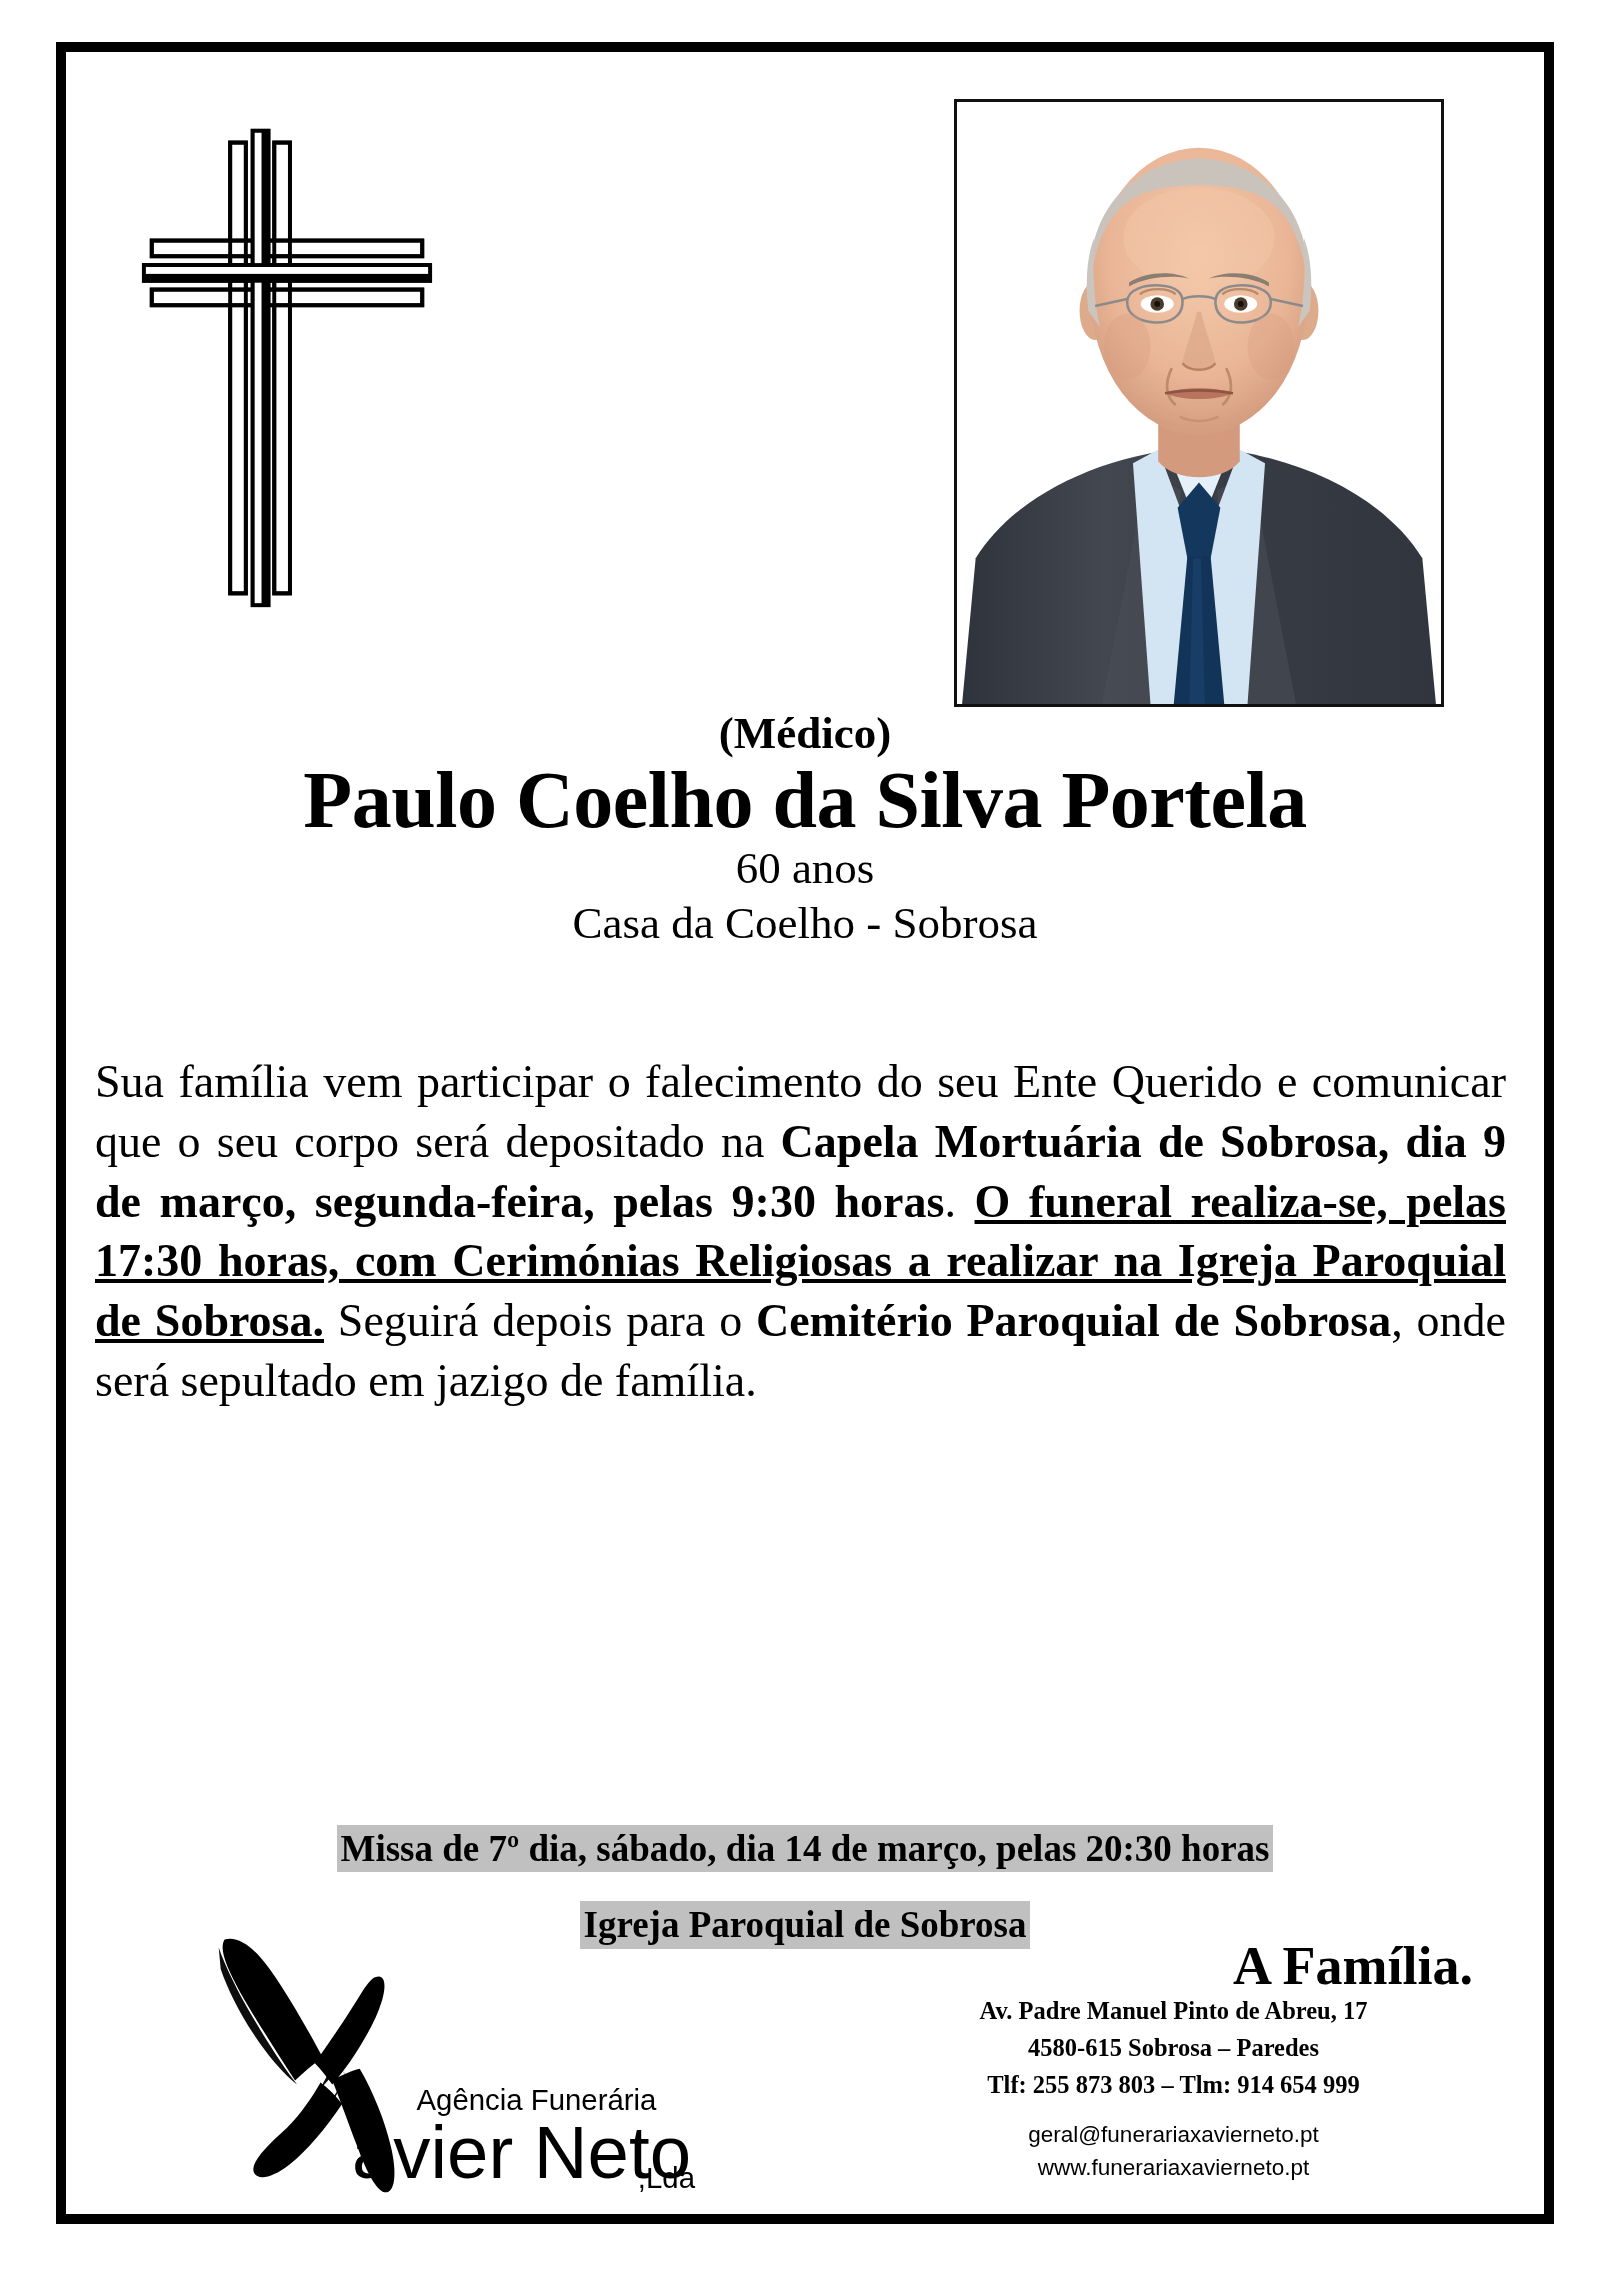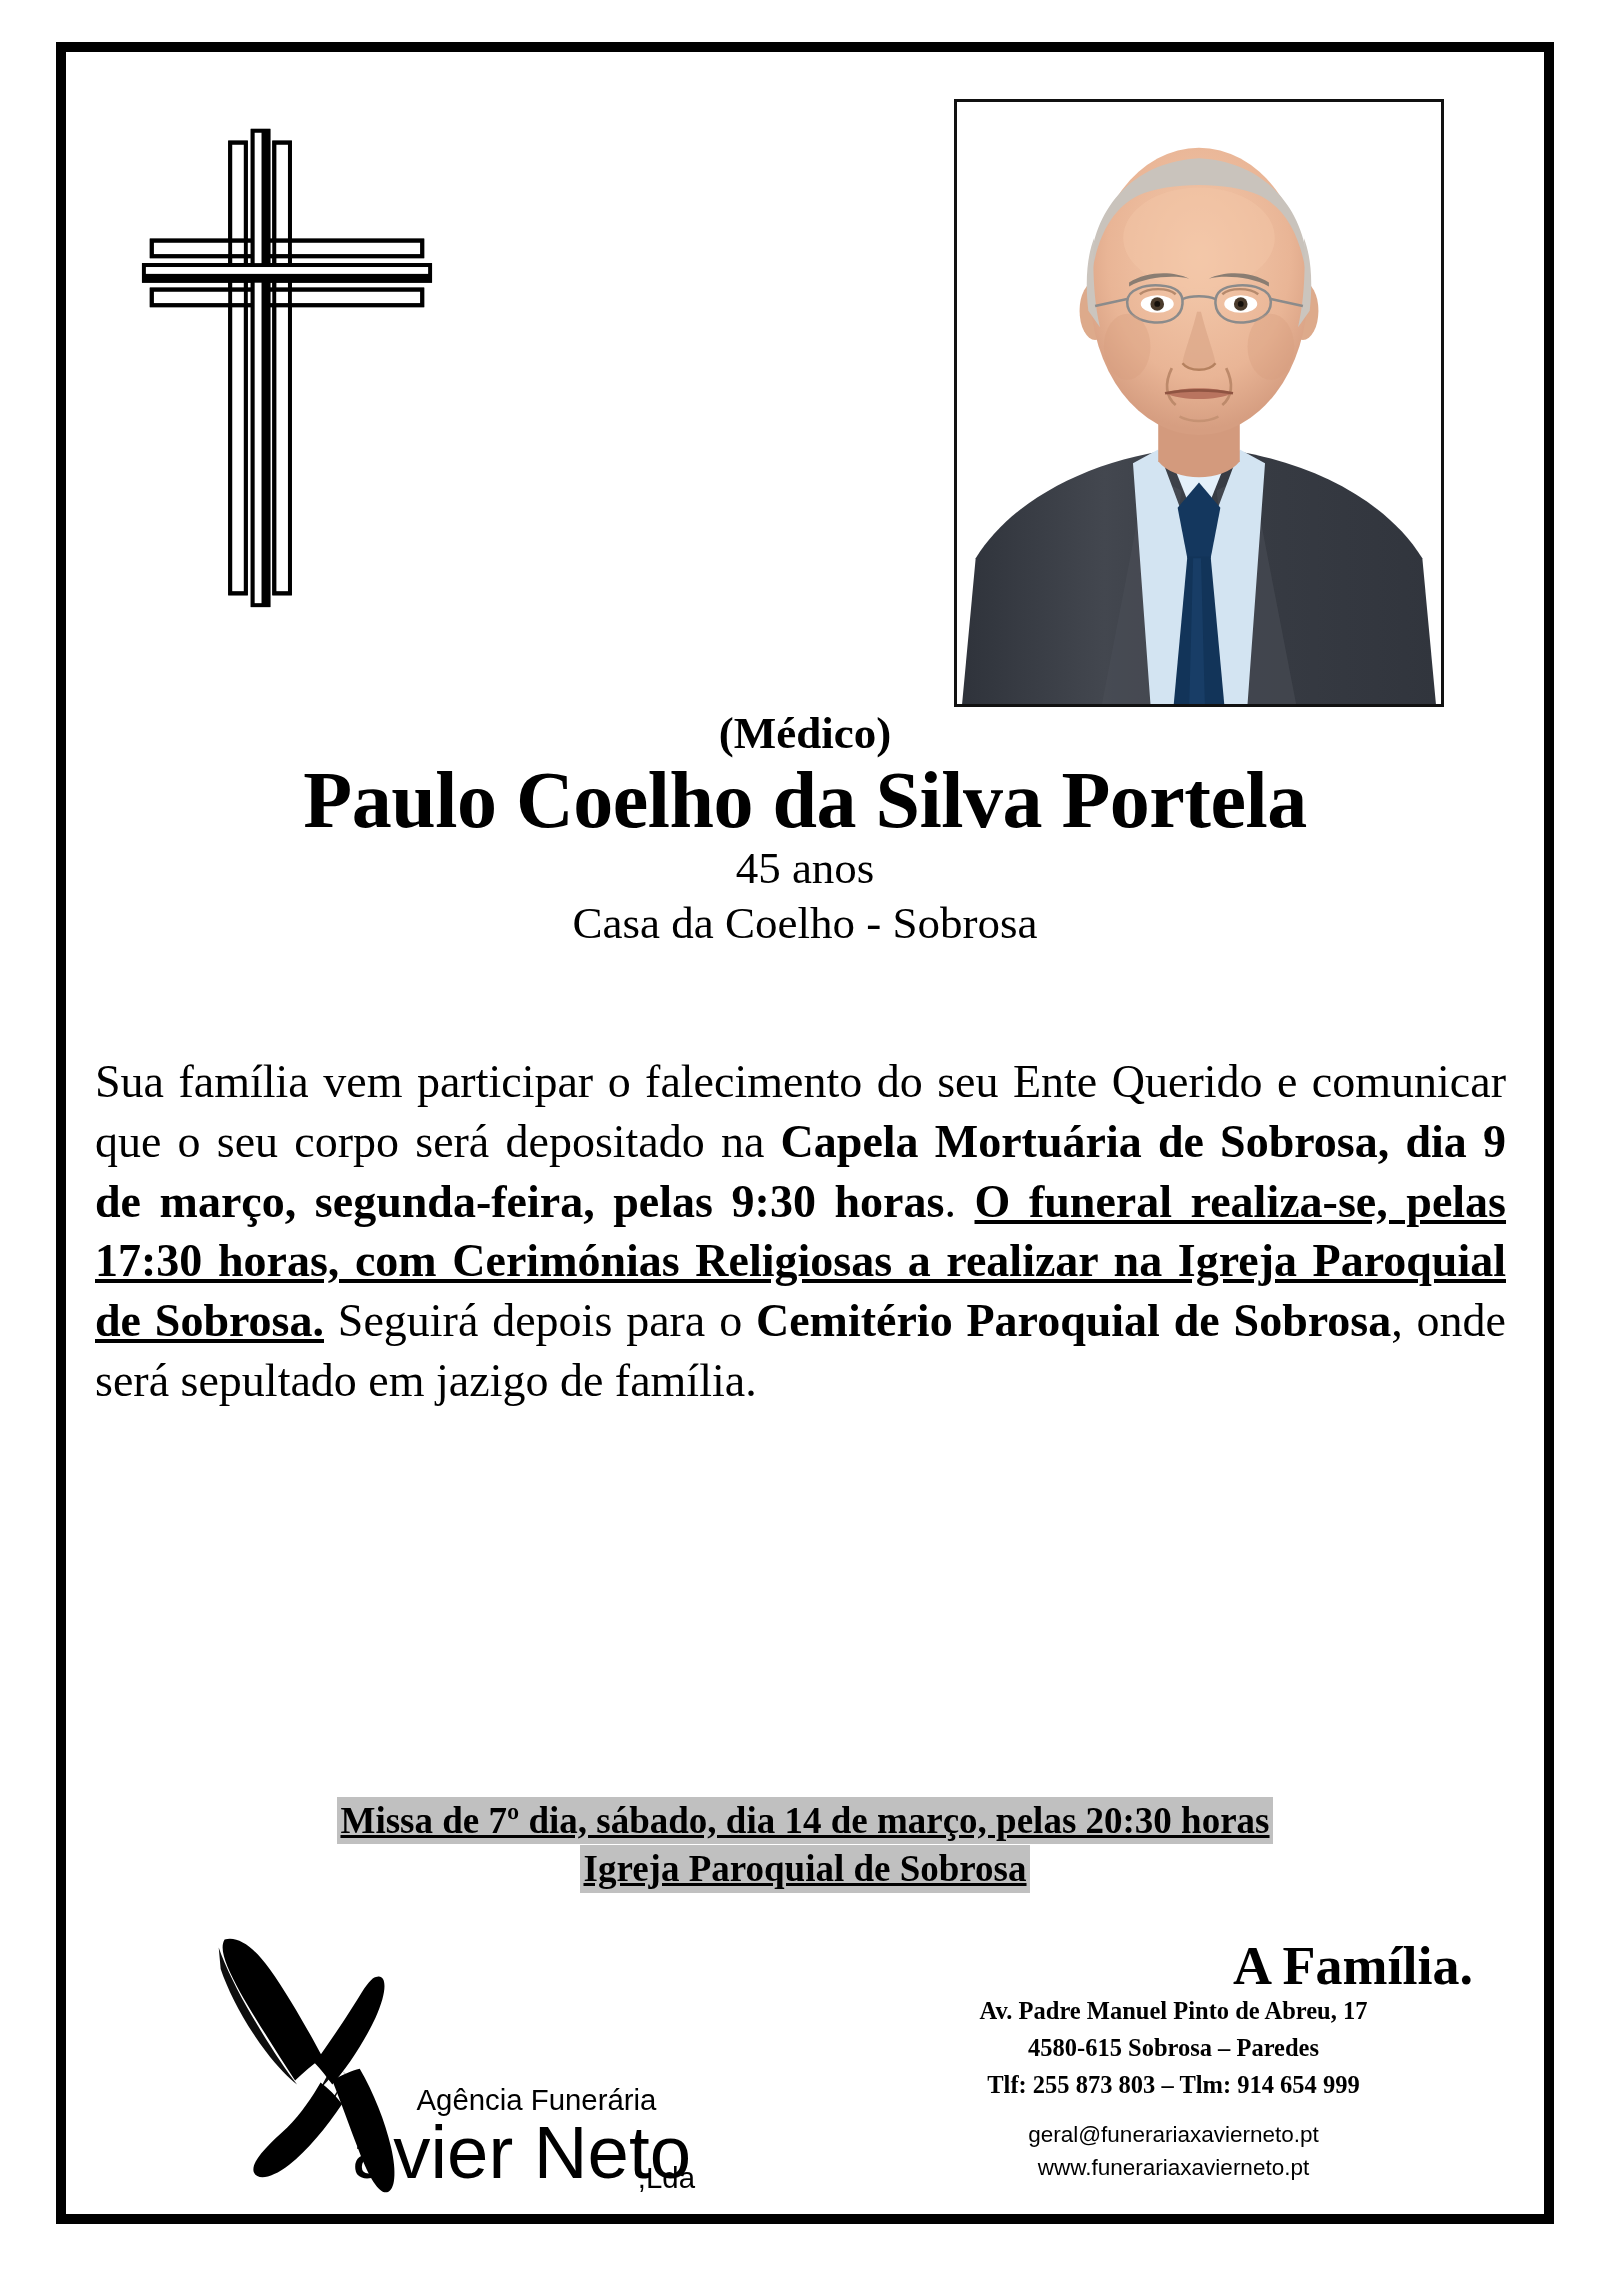--- a/index.html
+++ b/index.html
@@ -114,22 +114,22 @@
     top: 1745px;
     width: 100%;
     text-align: center;
   }
   .mass-line {
     display: inline-block;
     background: #c0c0c0;
     font-weight: bold;
     font-size: 37px;
     line-height: 1.28;
-    text-decoration: underline;
     padding: 0 3.9px;
+    margin-top: 28px;
   }
   #mass-line-2-wrap { display: block; margin-top: 1px; }
 
   
   #family-signature {
     position: absolute;
     right: 71px;
     top: 1887px;
     font-family: "Liberation Serif", "DejaVu Serif", serif;
     font-weight: bold;
@@ -306,21 +306,21 @@
         <path d="M230 324 C 242 330 258 330 270 324" stroke="#c08e6f" stroke-width="2.4" fill="none" opacity="0.8"></path>
 
         <ellipse cx="176" cy="252" rx="24" ry="34" fill="#d79d7f" opacity="0.35"></ellipse>
         <ellipse cx="324" cy="252" rx="24" ry="34" fill="#d79d7f" opacity="0.35"></ellipse>
       </svg>
     </div>
 
     <div id="header-block">
       <div id="deceased-profession">(Médico)</div>
       <div id="deceased-name">Paulo Coelho da Silva Portela</div>
-      <div id="deceased-age">45 anos</div>
+      <div id="deceased-age">60 anos</div>
       <div id="deceased-residence">Casa da Coelho - Sobrosa</div>
     </div>
 
     <p id="announcement-text"><span>Sua família vem participar o falecimento do seu Ente Querido e comunicar que o seu corpo será depositado na </span><span class="b">Capela Mortuária de Sobrosa, dia 9 de março, segunda-feira, pelas 9:30 horas</span><span>. </span><span class="bu">O funeral realiza-se, pelas 17:30 horas, com Cerimónias Religiosas a realizar na Igreja Paroquial de Sobrosa.</span><span> Seguirá depois para o </span><span class="b">Cemitério Paroquial de Sobrosa</span><span>, onde será sepultado em jazigo de família.</span></p>
 
     <div id="mass-block">
       <span class="mass-line">Missa de 7º dia, sábado, dia 14 de março, pelas 20:30 horas</span>
       <span id="mass-line-2-wrap">
         <span class="mass-line">Igreja Paroquial de Sobrosa</span>
       </span>

